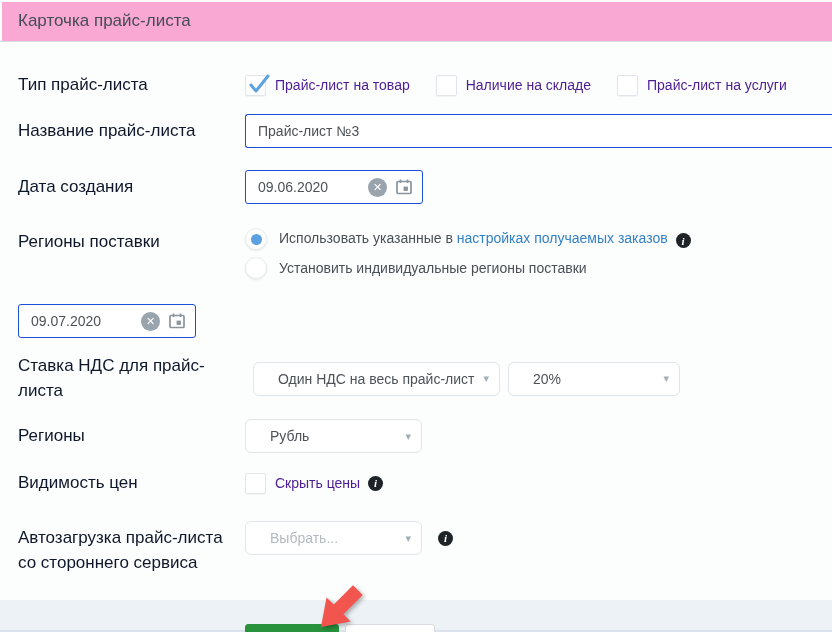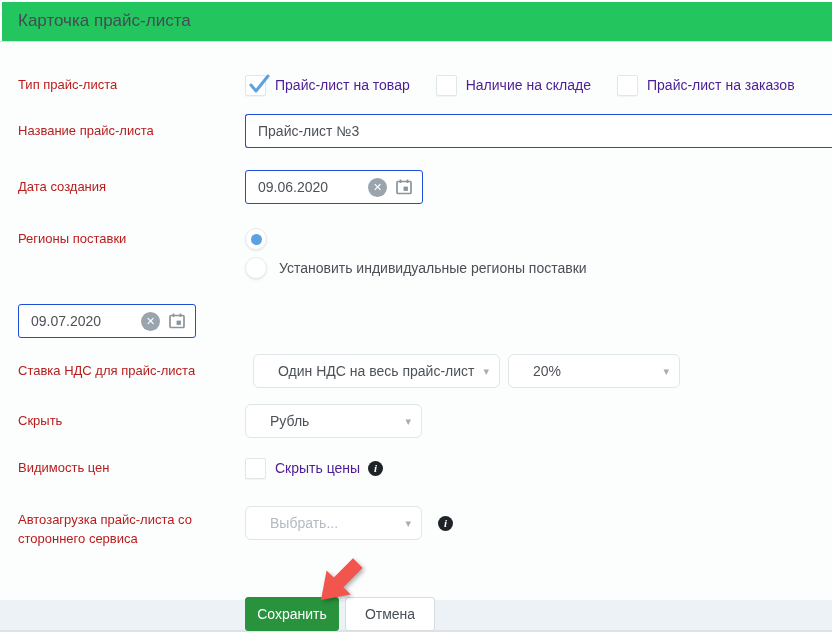--- a/index.html
+++ b/index.html
@@ -3,30 +3,30 @@
 <meta charset="utf-8">
 <style>
   * { margin:0; padding:0; box-sizing:border-box; }
   html,body { width:832px; height:632px; }
   body {
     font-family:"Liberation Sans","DejaVu Sans",sans-serif;
     background:#ffffff; color:#4a5056; overflow:hidden;
   }
   .card { width:832px; height:600px; background:#fcfdfd; display:flex; flex-direction:column; }
   .card-header {
-    height:42px; background:#22c55e; border-bottom:1px solid #d9dee2;
+    height:42px; background:#f9a8d4; border-bottom:1px solid #d9dee2;
     display:flex; align-items:center; padding:0 18px; flex:0 0 auto;
     box-shadow: inset 2px 2px 0 #ffffff;
   }
   .card-title { font-size:17px; color:#454c54; }
   .card-body { padding:26px 0 0 18px; flex:1 1 auto; }
 
   .row { display:flex; align-items:center; min-height:34px; }
   .row.top-align { align-items:flex-start; }
-  .row-label { width:227px; padding-right:12px; font-size:13px; color:#b91c1c; line-height:1.45; flex:0 0 auto; }
+  .row-label { width:227px; padding-right:12px; font-size:17px; color:#0f172a; line-height:1.45; flex:0 0 auto; }
 
   
   .cb-group { display:flex; align-items:center; gap:26px; }
   .cb-option { display:flex; align-items:center; gap:9px; cursor:pointer; }
   .cb-box {
     width:21px; height:21px; background:#fff; border:1px solid #e2e6ea; border-radius:2px;
     position:relative; flex:0 0 auto; box-shadow:0 1px 1px rgba(0,0,0,.04);
   }
   .cb-box svg { position:absolute; left:1px; top:-4px; overflow:visible; }
   .cb-label { font-size:14px; color:#4c1d95; }
@@ -111,21 +111,21 @@
             </svg>
           </span>
           <span class="cb-label">Прайс-лист на товар</span>
         </div>
         <div class="cb-option">
           <span class="cb-box"></span>
           <span class="cb-label">Наличие на складе</span>
         </div>
         <div class="cb-option">
           <span class="cb-box"></span>
-          <span class="cb-label">Прайс-лист на заказов</span>
+          <span class="cb-label">Прайс-лист на услуги</span>
         </div>
       </div>
     </div>
 
     <div class="row mb14">
       <div class="row-label">Название прайс-листа</div>
       <div class="text-input name-input">
         <span>Прайс-лист №3</span>
       </div>
     </div>
@@ -146,20 +146,24 @@
       </div>
     </div>
 
     <div class="row top-align mb25">
       <div class="row-label" style="padding-top:4px"><span>Регионы поставки</span></div>
       <div class="radio-stack">
         <div class="radio-option">
           <span class="radio-circle">
               <span class="radio-dot"></span>
             </span>
+          <span class="radio-text">
+            <span>Использовать указанные в </span><span class="link">настройках получаемых заказов</span>
+            <span class="info-icon" style="vertical-align:-2px; margin-left:4px;">i</span>
+          </span>
         </div>
         <div class="radio-option">
           <span class="radio-circle"></span>
           <span class="radio-text">Установить индивидуальные регионы поставки</span>
         </div>
       </div>
     </div>
 
     <div class="row mb16">
       <div class="text-input date-input">
@@ -182,21 +186,21 @@
         <span>Один НДС на весь прайс-лист</span>
         <span class="caret">▾</span>
       </div>
       <div class="select" style="width:172px">
         <span>20%</span>
         <span class="caret">▾</span>
       </div>
     </div>
 
     <div class="row mb13">
-      <div class="row-label">Скрыть</div>
+      <div class="row-label">Регионы</div>
       <div class="select" style="width:177px">
         <span>Рубль</span>
         <span class="caret">▾</span>
       </div>
     </div>
 
     <div class="row mb21">
       <div class="row-label">Видимость цен</div>
       <div class="cb-option">
         <span class="cb-box"></span>

